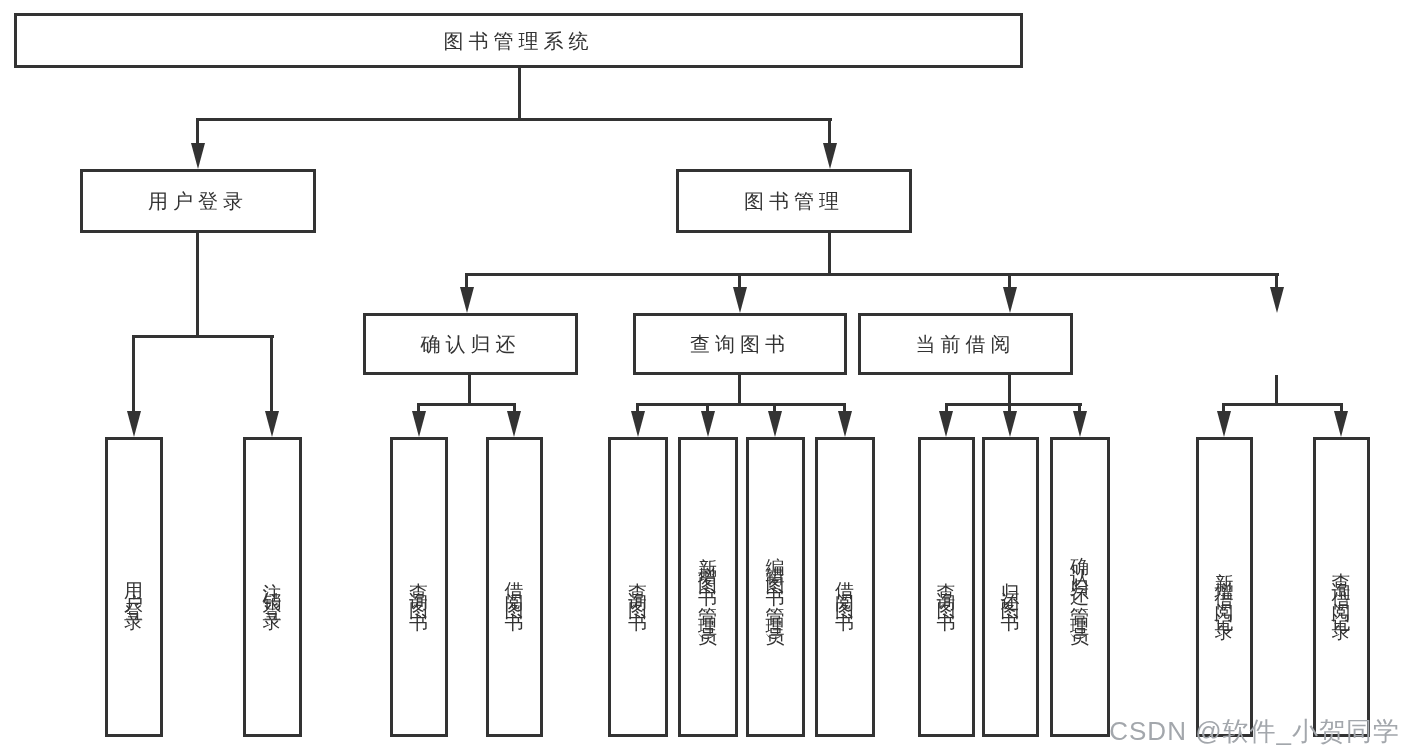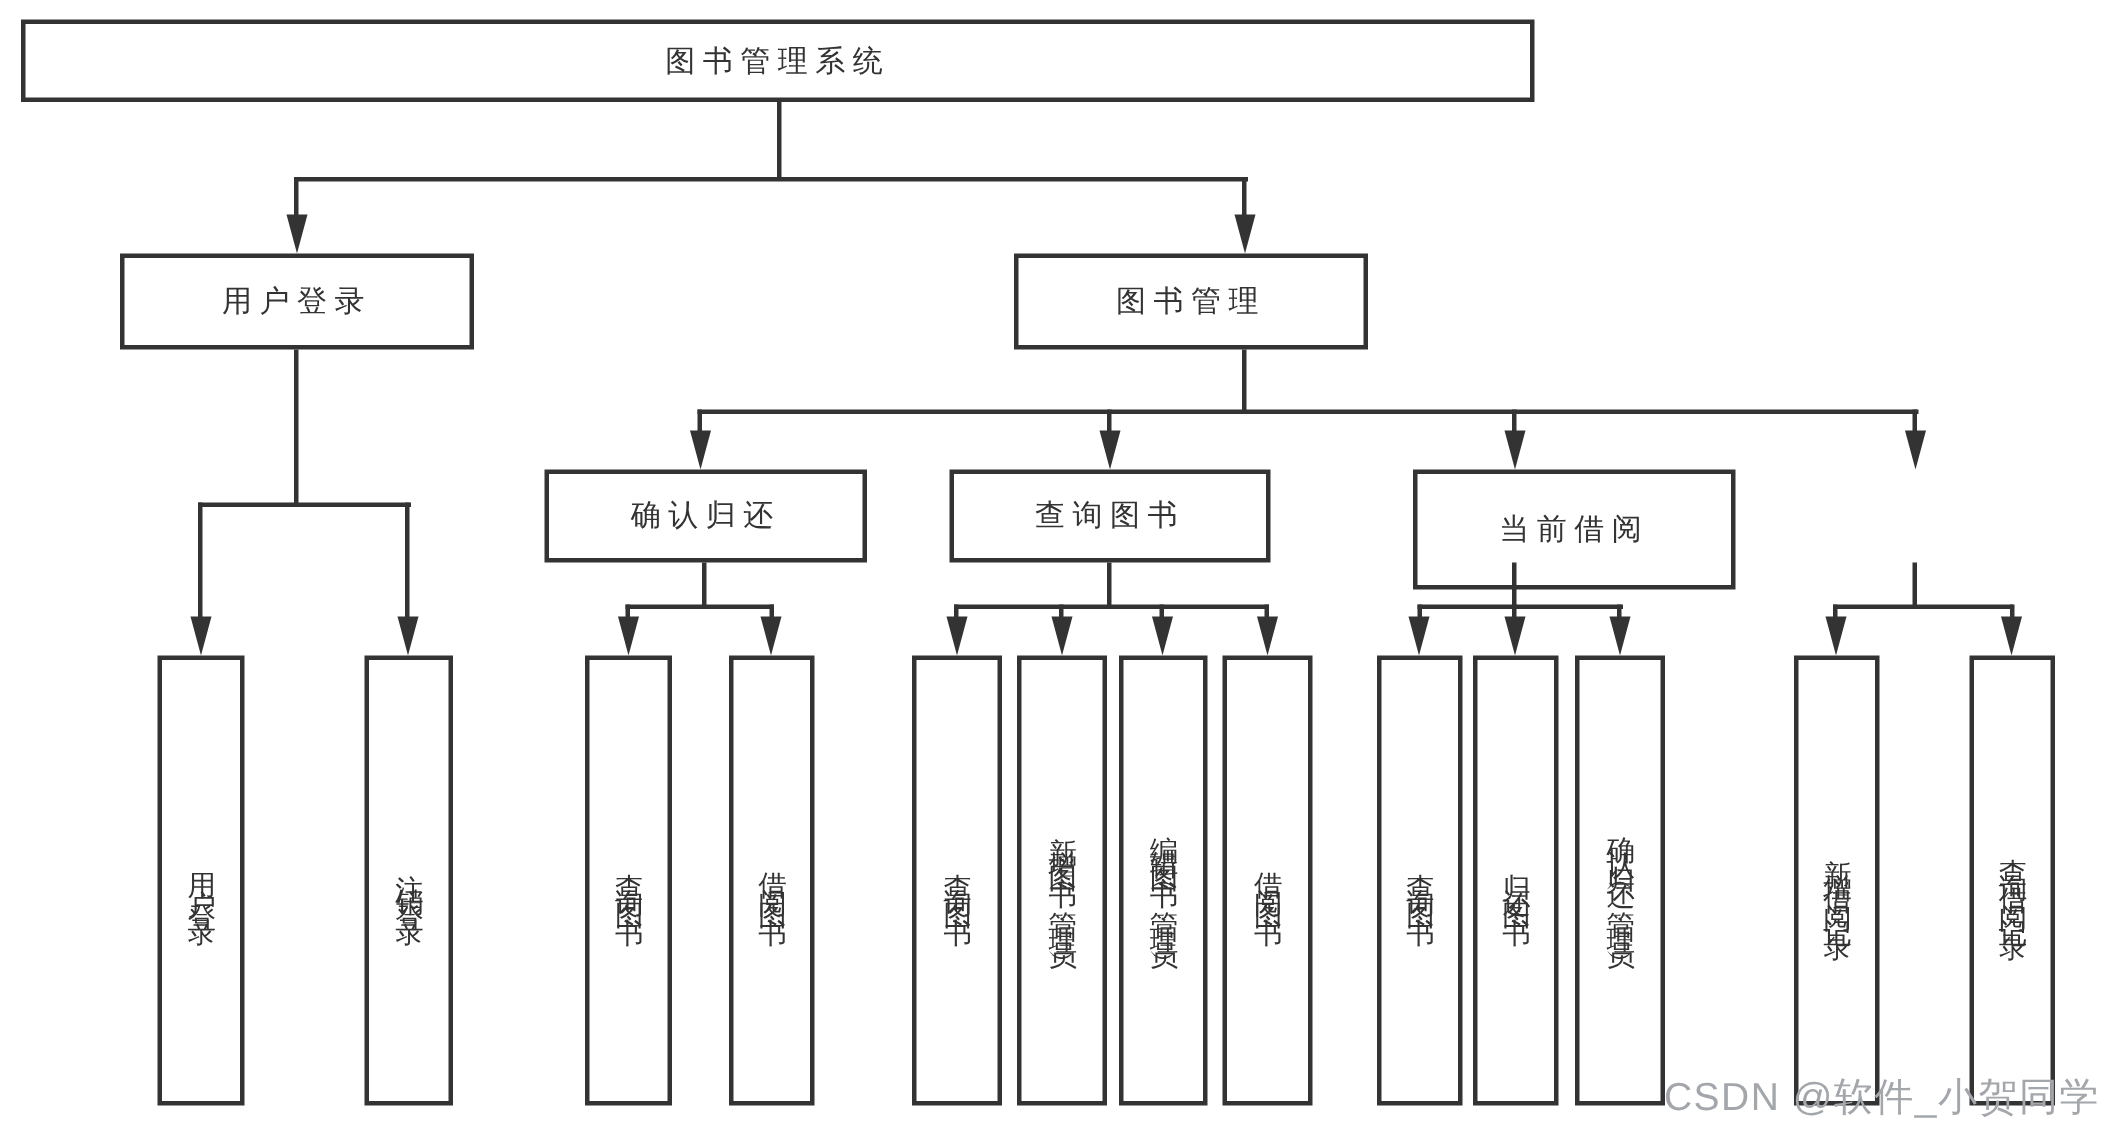--- a/index.html
+++ b/index.html
@@ -61,21 +61,21 @@
   <div class="box h" style="left:676px;top:169px;width:236px;height:64px">
     <span>图书管理</span>
   </div>
 
   <div class="box h" style="left:363px;top:313px;width:215px;height:62px">
     <span>确认归还</span>
   </div>
   <div class="box h" style="left:633px;top:313px;width:214px;height:62px">
     <span>查询图书</span>
   </div>
-  <div class="box h" style="left:942px;top:313px;width:215px;height:80px">
+  <div class="box h" style="left:858px;top:313px;width:215px;height:62px">
     <span>当前借阅</span>
   </div>
 
   <div class="box v" style="left:105px;top:437px;width:58px;height:300px">
     <span>用户登录</span>
   </div>
   <div class="box v" style="left:243px;top:437px;width:59px;height:300px">
     <span>注销登录</span>
   </div>
 

